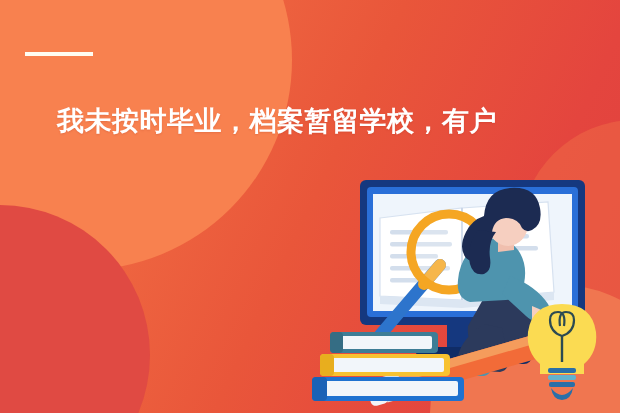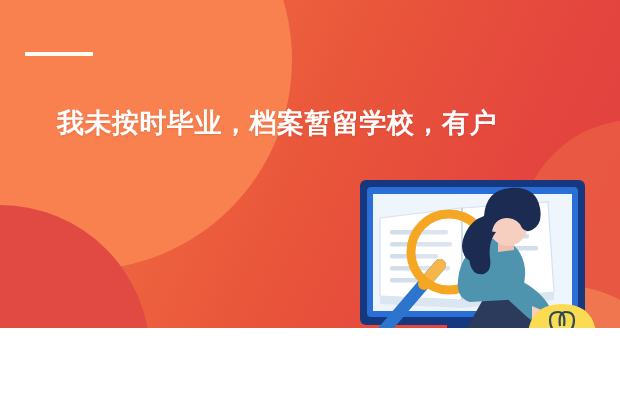--- a/index.html
+++ b/index.html
@@ -3,23 +3,23 @@
 <meta charset="utf-8">
 <style>
   html, body {
     margin: 0;
     padding: 0;
     background: #ffffff;
   }
   #banner {
     position: relative;
     width: 620px;
-    height: 328px;
+    height: 413px;
     overflow: hidden;
-    font-family: Liberation Sans, sans-serif;
+    font-family: Liberation Mono, monospace;
     background: linear-gradient(115deg, #f5784c 0%, #f06a42 22%, #e9563a 50%, #e4453e 78%, #e0403f 100%);
   }
 
   
   .blob {
     position: absolute;
     border-radius: 50%;
     pointer-events: none;
   }
   #blob-top-left {

